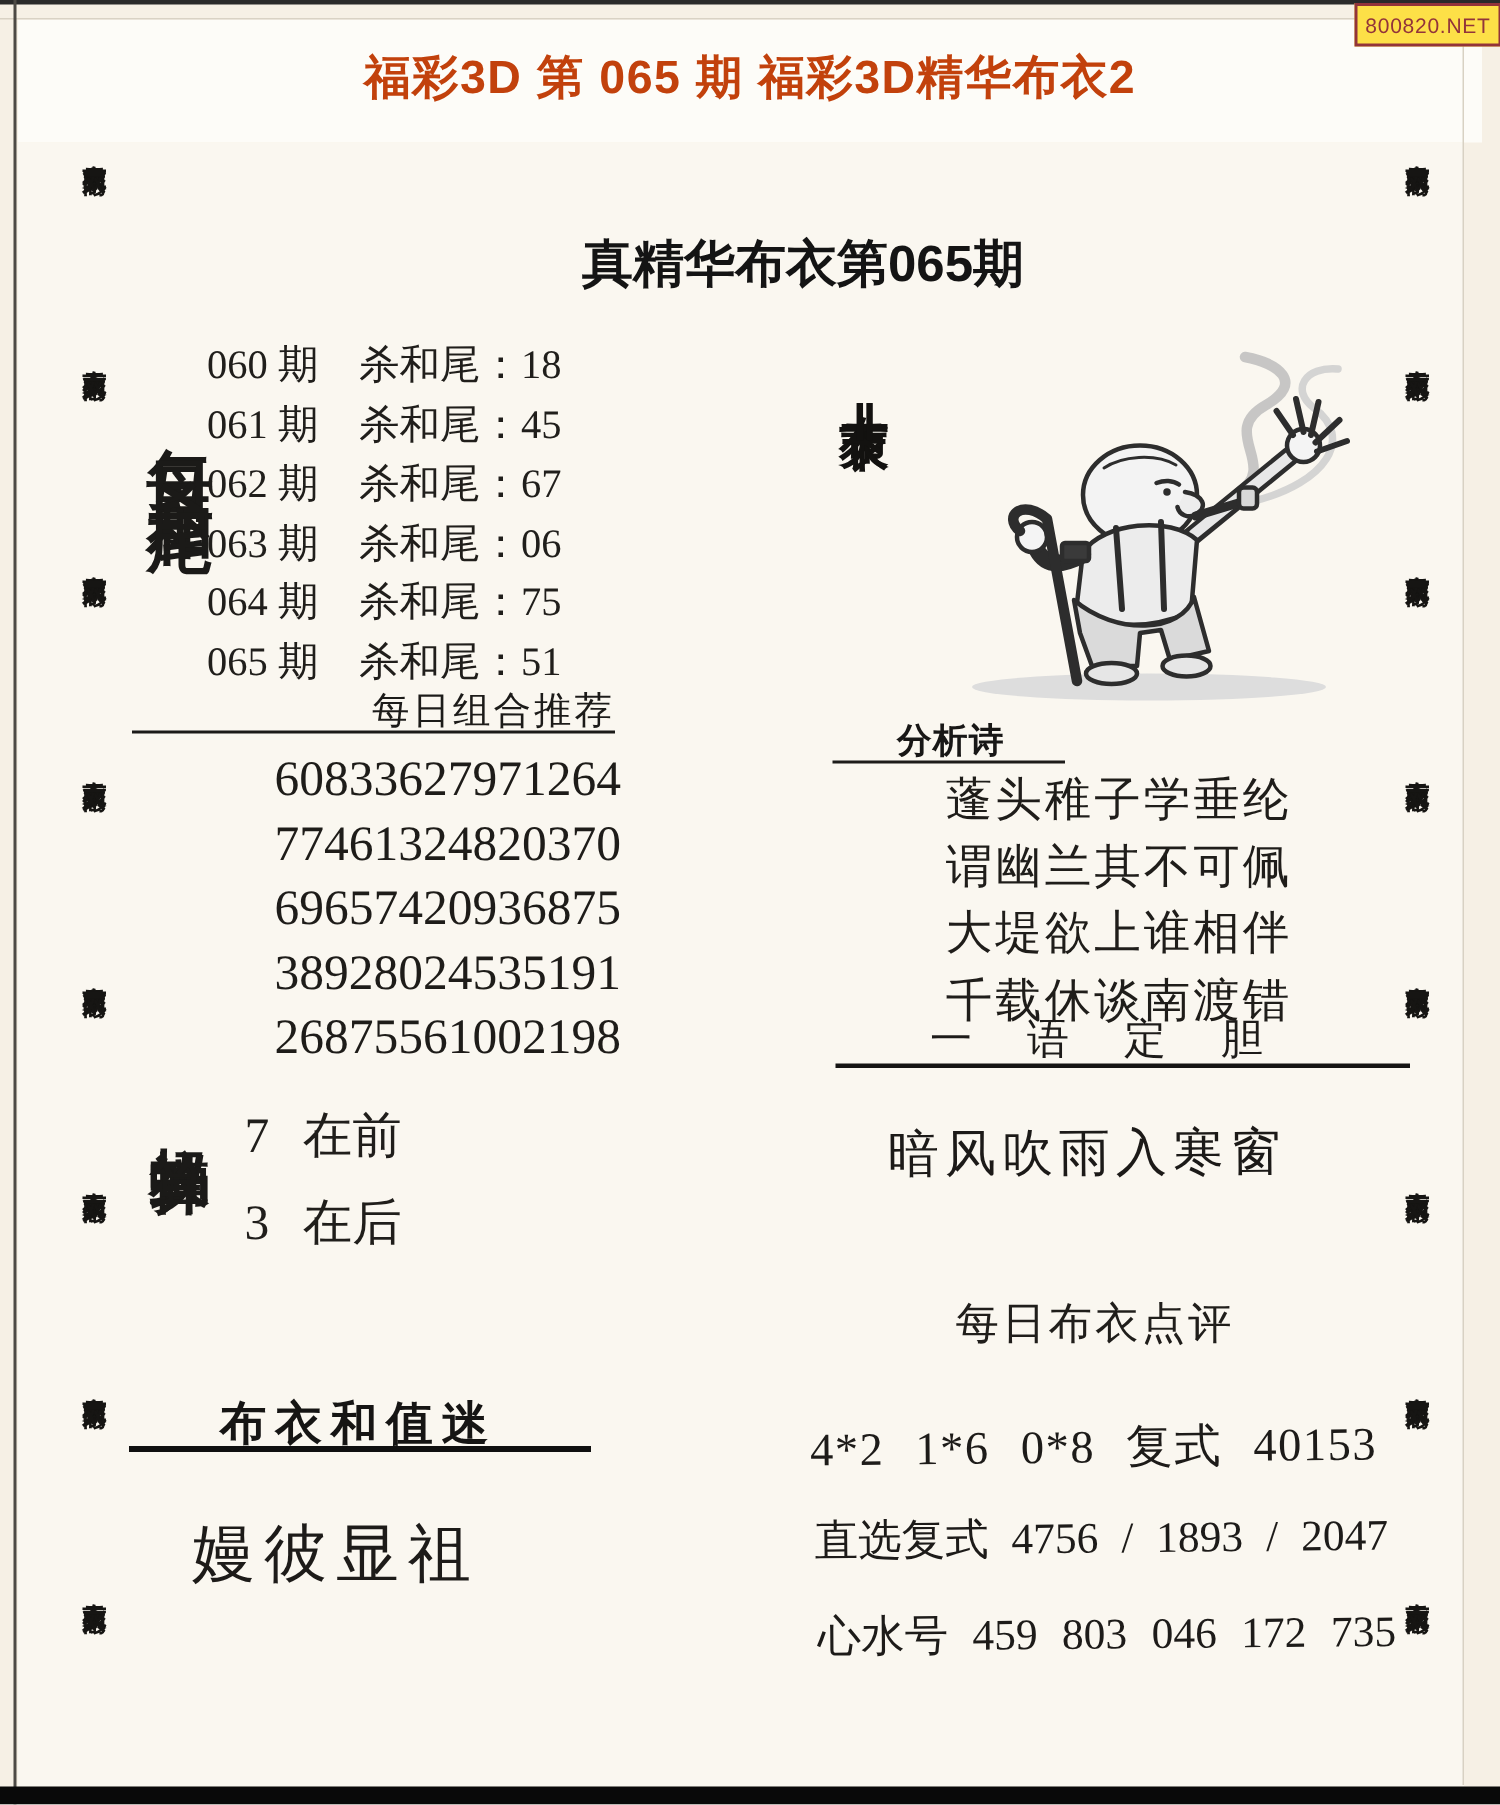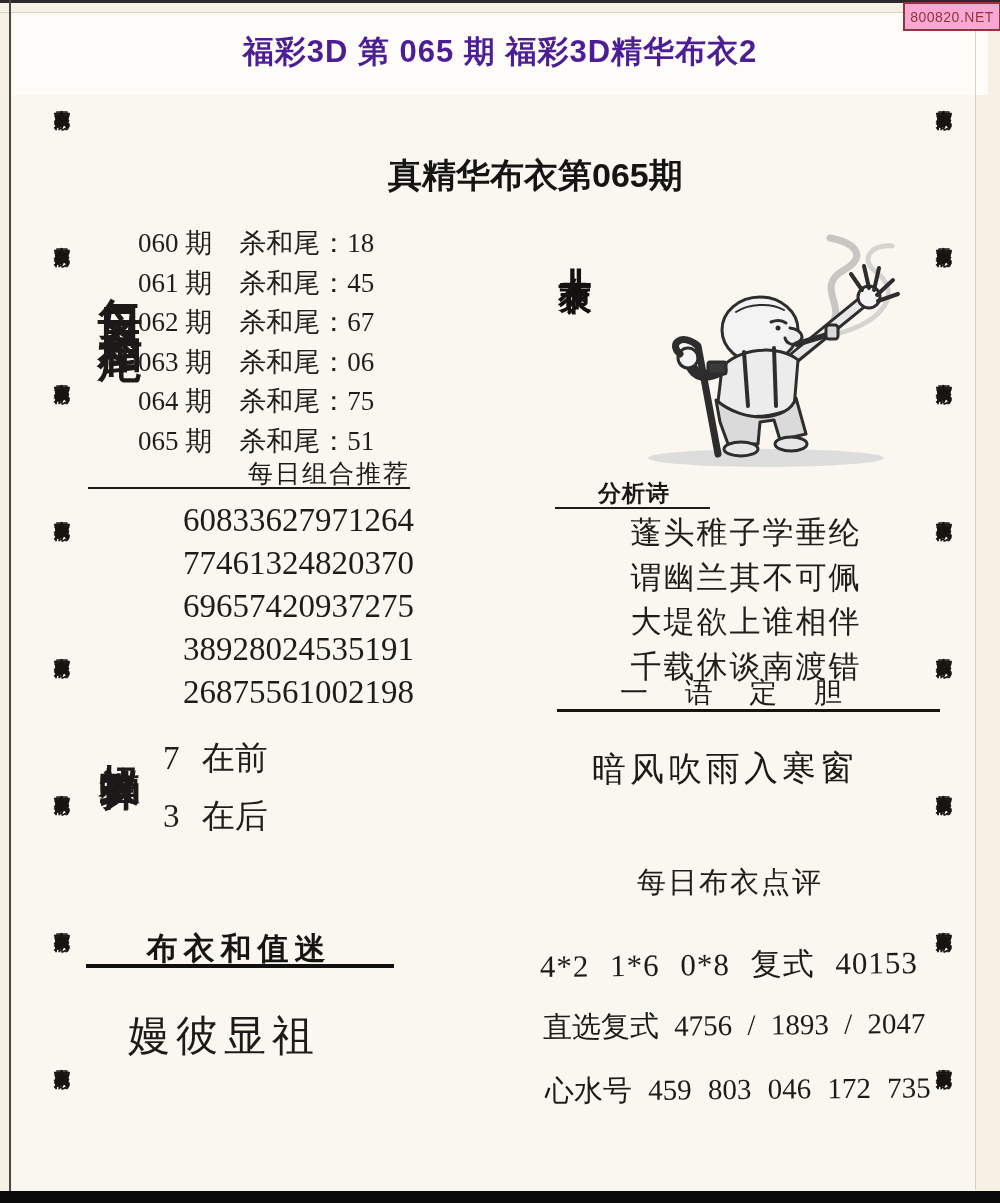--- a/index.html
+++ b/index.html
@@ -16,28 +16,28 @@
   
   .frame-top{position:absolute;left:0;top:0;width:1000px;height:3px;background:#2a2a2a;}
   .frame-top-sub{position:absolute;left:0;top:12px;width:1000px;height:1px;background:#d9d2c4;}
   .frame-left{position:absolute;left:9px;top:0;width:2px;height:1203px;background:#4d4a45;}
   .frame-right{position:absolute;left:975px;top:30px;width:1px;height:1160px;background:#d8d1c3;}
   .frame-bottom{position:absolute;left:0;top:1191px;width:1000px;height:12px;background:#090909;}
 
   
   .watermark-box{
     position:absolute;left:903px;top:2px;width:94px;height:25px;
-    border:2px solid #92343a;background:#f9a8d4;
+    border:2px solid #92343a;background:#fde047;
     display:flex;align-items:center;justify-content:center;
     font-family:"Liberation Sans",sans-serif;font-size:14px;color:#92343a;letter-spacing:.5px;
   }
 
   .page-title{
     position:absolute;left:0;top:31px;width:1000px;text-align:center;
-    font-family:"Liberation Sans",sans-serif;font-weight:bold;font-size:31px;color:#4c1d95;letter-spacing:1px;
+    font-family:"Liberation Sans",sans-serif;font-weight:bold;font-size:31px;color:#c2410c;letter-spacing:1px;
   }
 
   
   .side-strip{position:absolute;top:97px;width:36px;display:flex;flex-direction:column;gap:21px;align-items:center;}
   .side-strip.left{left:44px;}
   .side-strip.right{left:926px;}
   .side-block{
     writing-mode:vertical-rl;text-orientation:upright;
     font-family:"Liberation Sans",sans-serif;font-weight:bold;
     font-size:16px;letter-spacing:1px;color:#161513;line-height:34px;height:116px;
@@ -202,21 +202,21 @@
         <span>82</span>
         <span>03</span>
         <span>70</span>
       </div>
       <div class="combo-row">
         <span>69</span>
         <span>65</span>
         <span>74</span>
         <span>20</span>
         <span>93</span>
-        <span>72</span>
+        <span>68</span>
         <span>75</span>
       </div>
       <div class="combo-row">
         <span>38</span>
         <span>92</span>
         <span>80</span>
         <span>24</span>
         <span>53</span>
         <span>51</span>
         <span>91</span>

